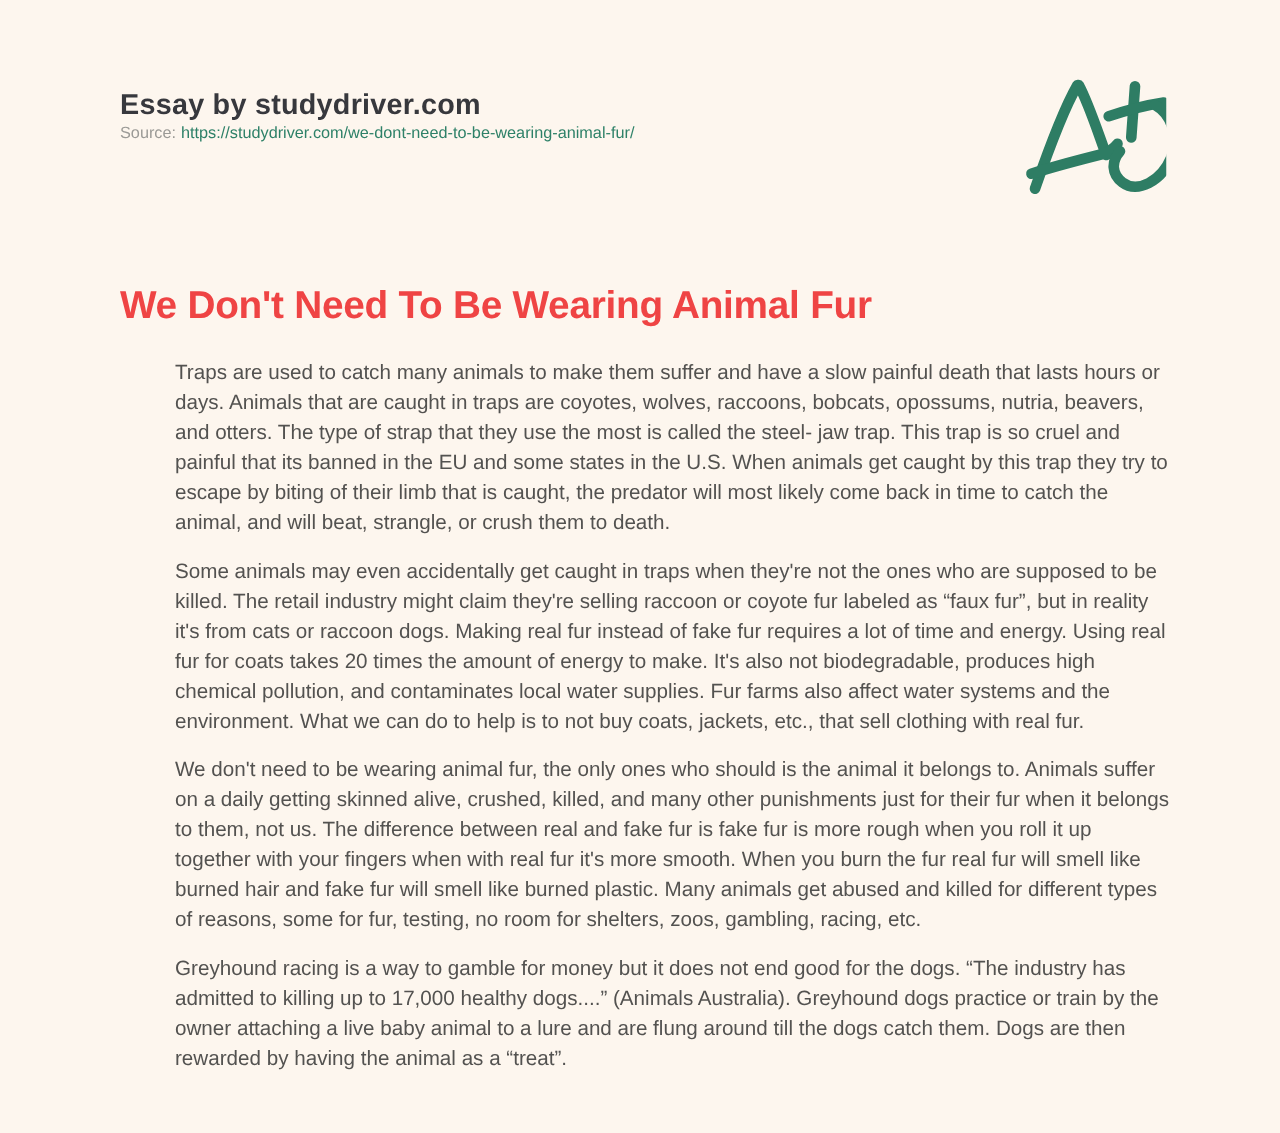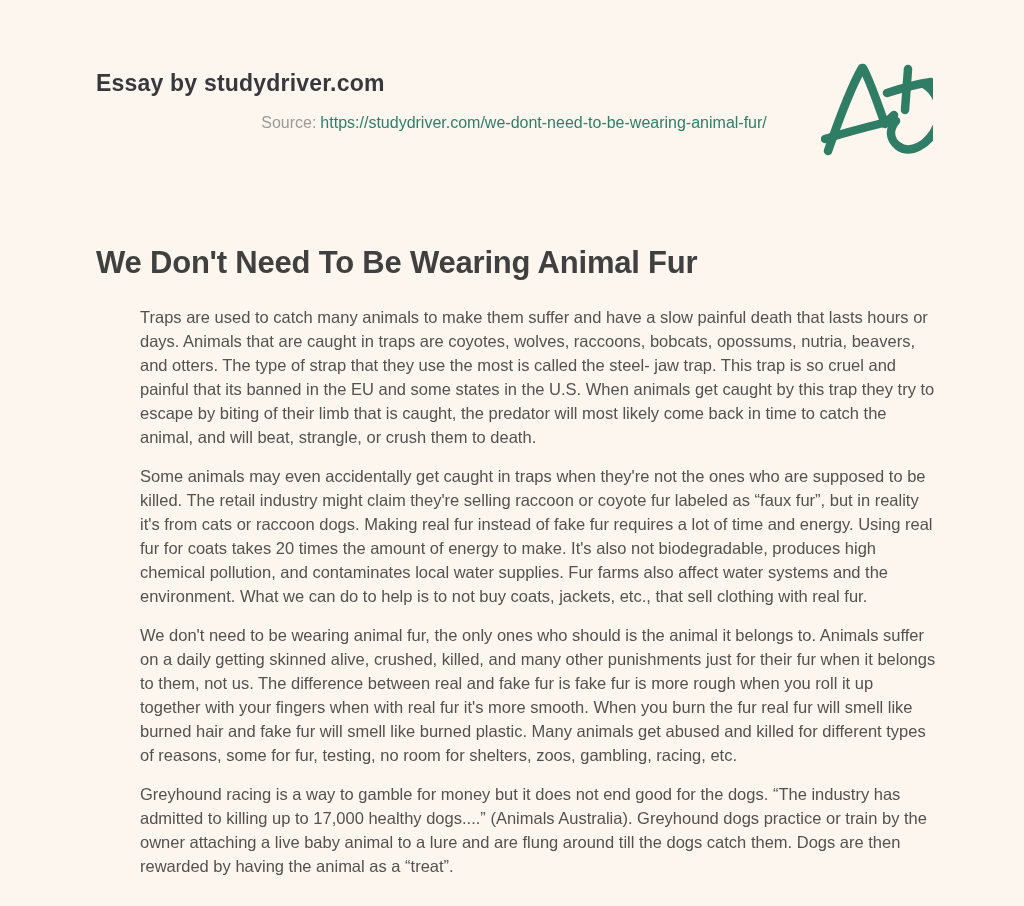--- a/index.html
+++ b/index.html
@@ -17,42 +17,41 @@
     padding: 66px 92px 15px 96px;
   }
   .site-heading {
     font-size: 23px;
     font-weight: 700;
     color: #37383d;
     letter-spacing: 0.2px;
     margin-top: 4px;
   }
   .source-line {
-    margin-top: 17px;
-    font-size: 16px;
+    margin-top: 1px;
+    font-size: 13px;
     color: #9b9a96;
-    text-align: center;
   }
   .source-link {
     color: #2e8168;
     text-decoration: none;
     margin-left: 4px;
   }
   .logo {
     position: absolute;
     top: 56px;
     left: 821px;
     width: 112px;
     height: 110px;
   }
   .essay-title {
     margin-top: 113px;
     font-size: 31px;
     font-weight: 600;
-    color: #404040;
+    color: #ef4444;
     letter-spacing: -0.2px;
   }
   .essay-body {
     margin-top: 24px;
     width: 840px;
   }
   .essay-body p {
     font-size: 16.5px;
     line-height: 24px;
     color: #535250;

